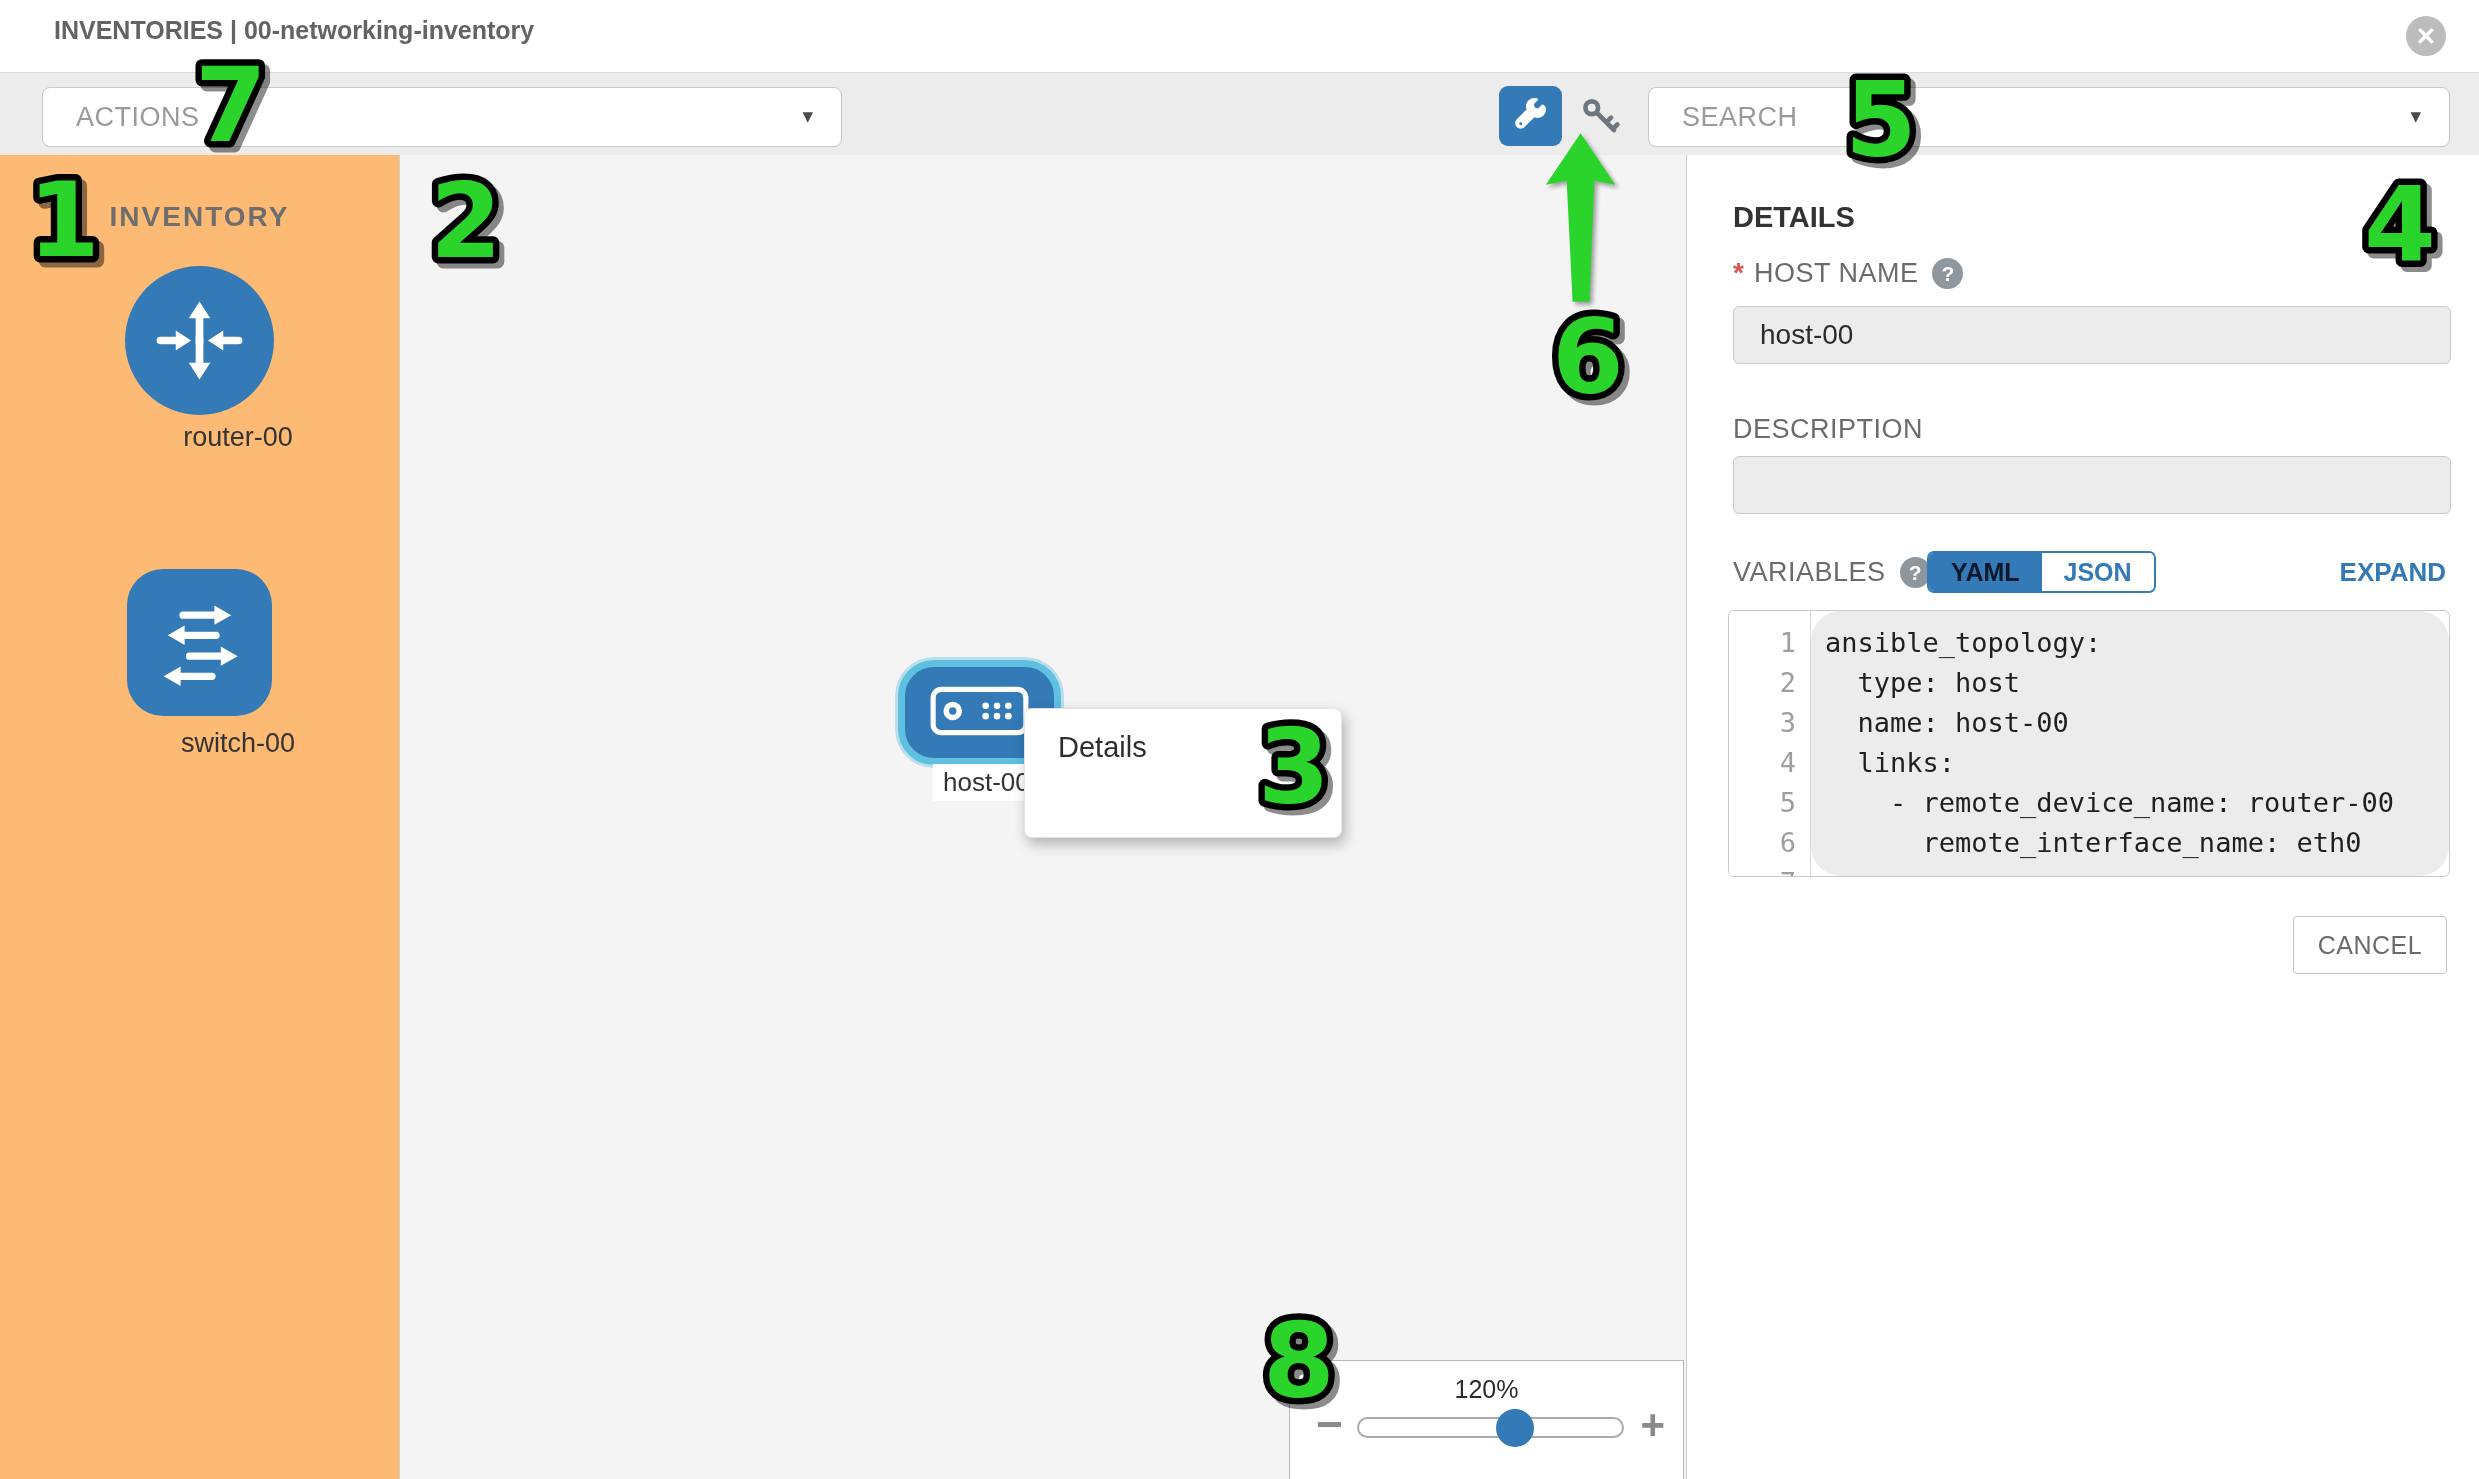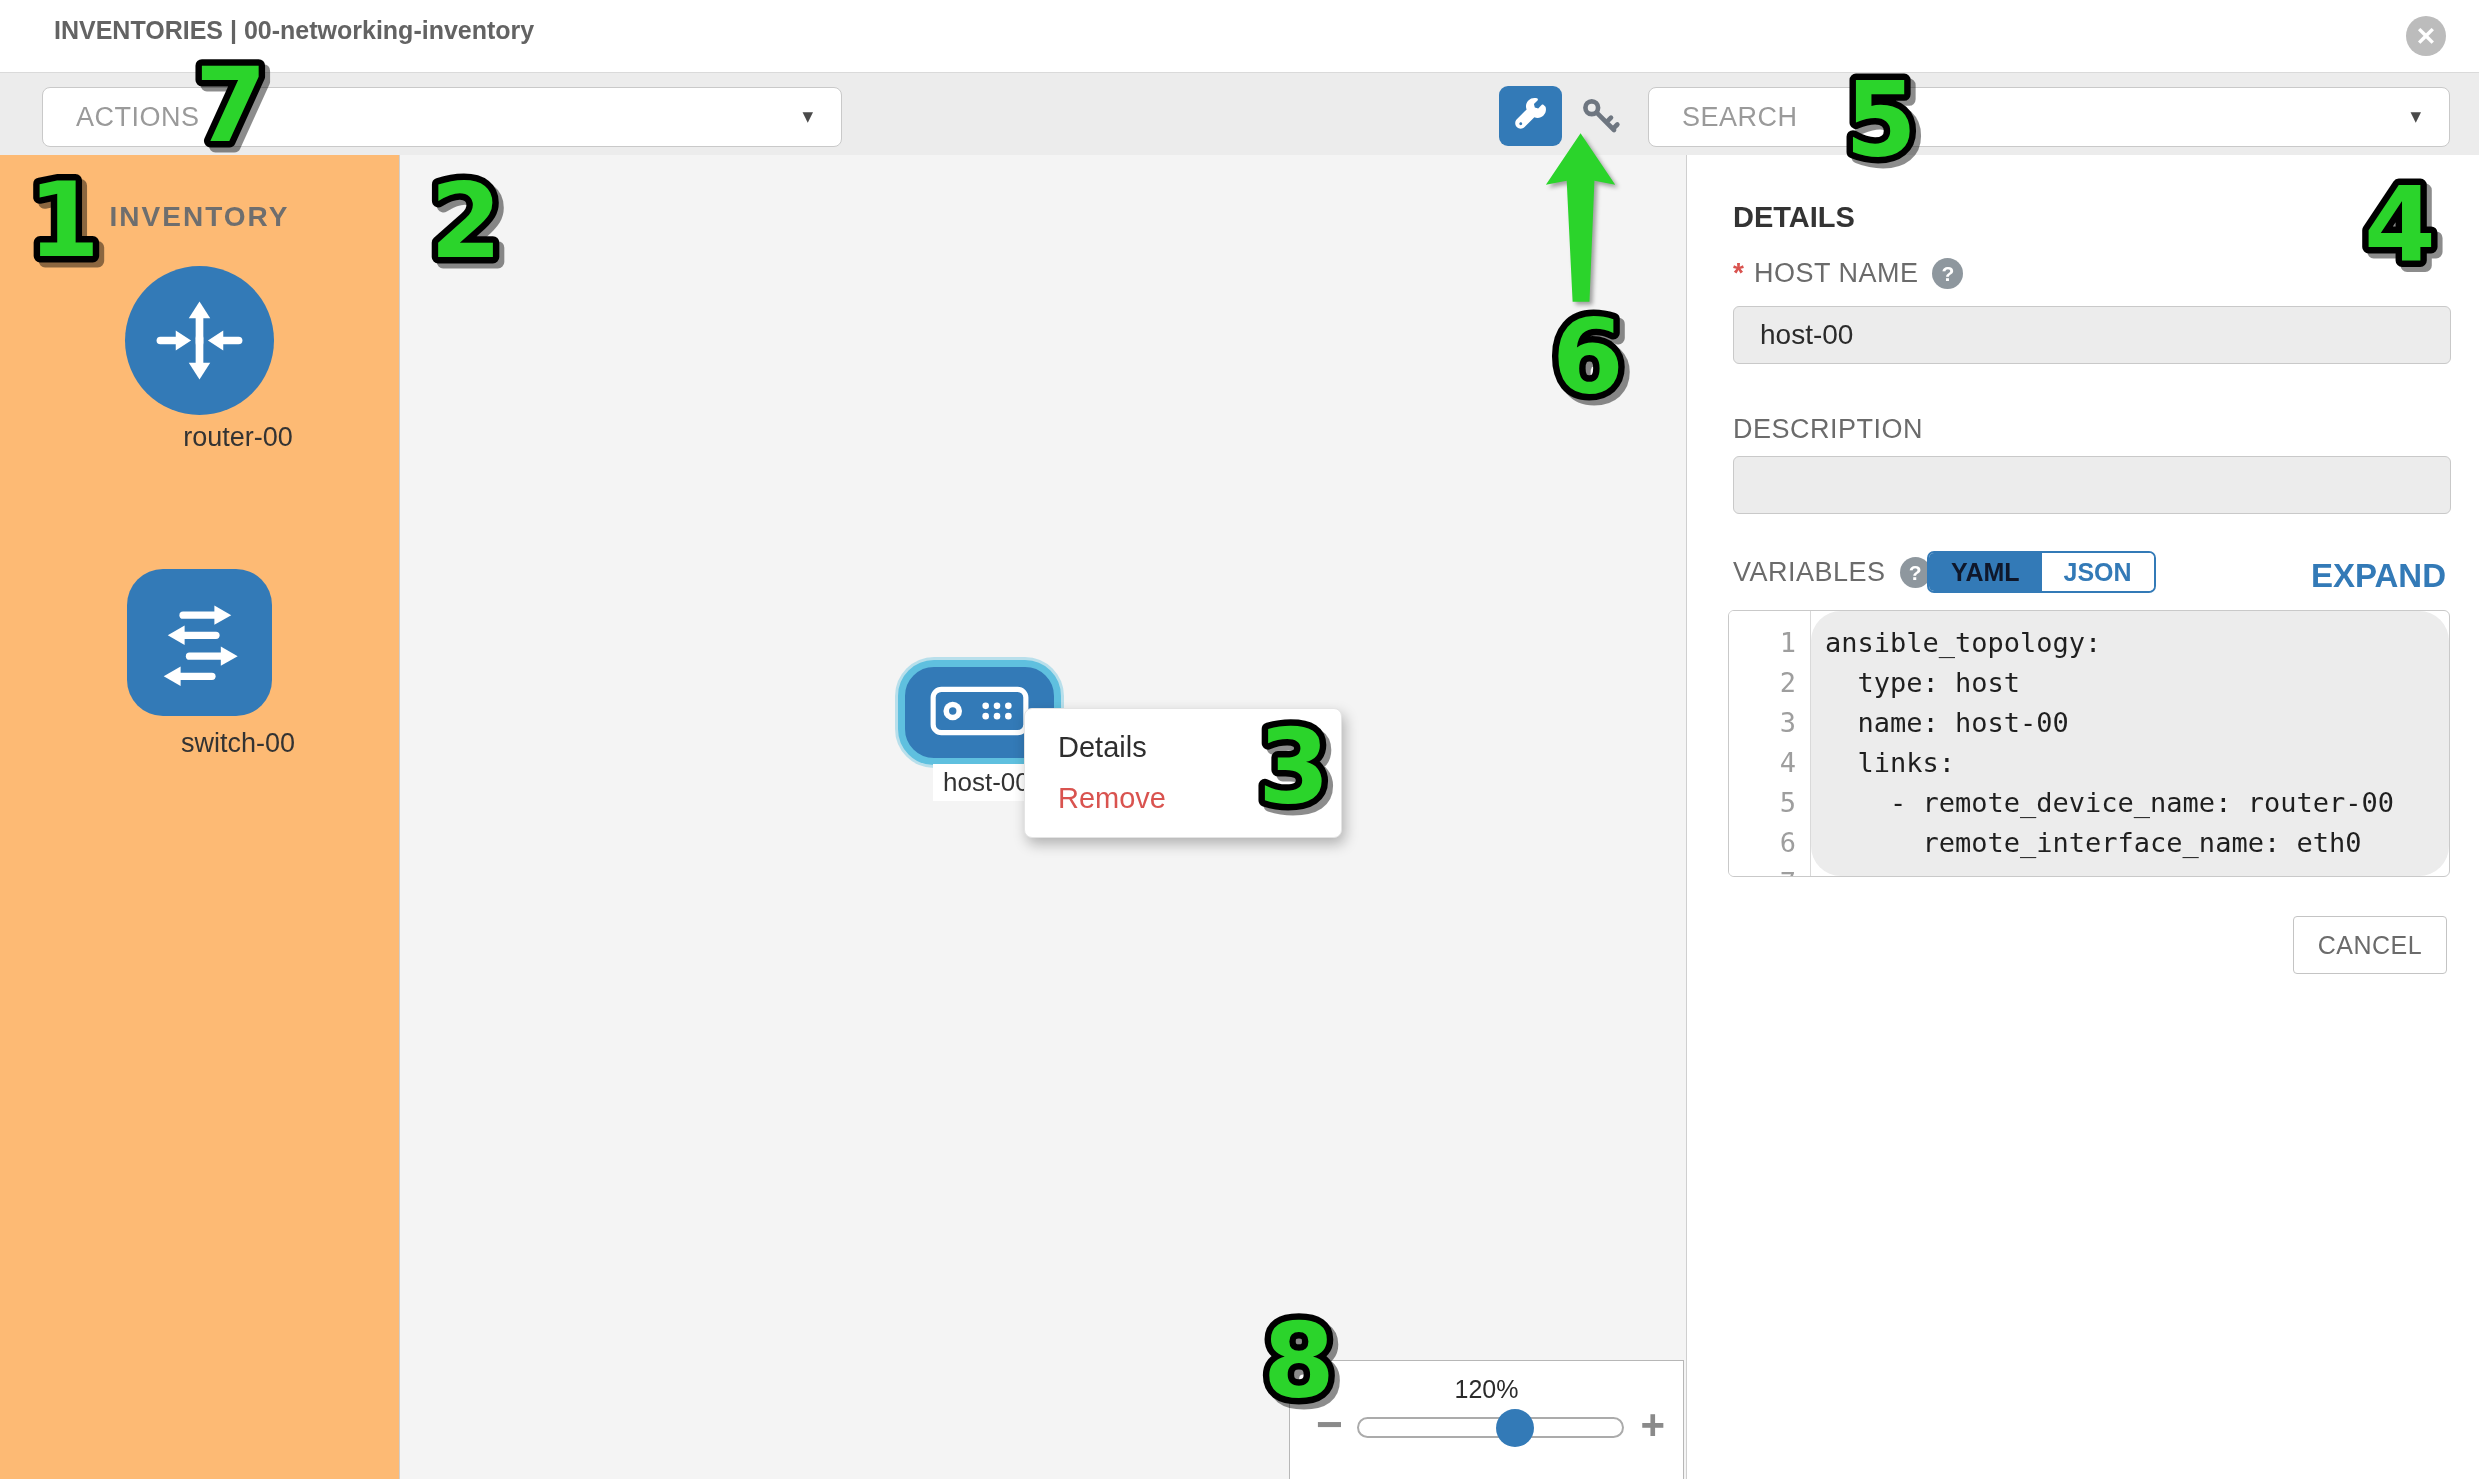--- a/index.html
+++ b/index.html
@@ -86,21 +86,21 @@
   .tinput { position:absolute; left:46px; width:718px; height:58px; background:#ececec;
             border:1px solid #c9c9c9; border-radius:6px; font-size:28px; color:#2b2b2b;
             padding:0 26px; font-family:"Liberation Sans", sans-serif; }
   .inp-host { top:151px; }
   .inp-desc { top:301px; }
   .toggle { position:absolute; left:240px; top:396px; height:42px; display:flex;
             border:2px solid #337ab7; border-radius:7px; overflow:hidden; background:#fff; }
   .tog-seg { padding:0 22px; line-height:38px; font-size:25px; font-weight:bold; cursor:pointer; }
   .tog-on  { background:#337ab7; color:#0f172a; }
   .tog-off { background:#fff; color:#337ab7; }
-  .expand { position:absolute; right:34px; top:402px; font-size:33px; font-weight:600; color:#337ab7;
+  .expand { position:absolute; right:34px; top:402px; font-size:26px; font-weight:600; color:#337ab7;
             cursor:pointer; }
   .editor { position:absolute; left:41px; top:455px; width:722px; height:267px; border:1px solid #c9c9c9;
             border-radius:6px; overflow:hidden; display:flex; }
   .gutter { width:82px; background:#fff; border-right:1px solid #d9d9d9; padding-top:12px; }
   .ln { display:block; height:40px; line-height:40px; text-align:right; padding-right:14px;
         font-family:"DejaVu Sans Mono", monospace; font-size:27px; color:#9e9e9e; }
   .codecol { flex:1; background:#ececec; padding:12px 0 0 14px; cursor:text;border-radius:30px; }
   .cl { display:block; height:40px; line-height:40px; white-space:pre;
         font-family:"DejaVu Sans Mono", monospace; font-size:27px; color:#1f1f1f; }
   .cancel-btn { position:absolute; left:606px; top:761px; width:154px; height:58px; background:#fff;
@@ -204,21 +204,20 @@
           <circle cx="56" cy="35" r="3.2" fill="#fff"></circle>
             <circle cx="67" cy="35" r="3.2" fill="#fff"></circle>
             <circle cx="78" cy="35" r="3.2" fill="#fff"></circle>
         </svg>
       </span>
     </div>
     <div class="node-chip">host-00</div>
 
     <div class="ctx-menu">
       <div class="ctx-item ctx-details">Details</div>
-      <div class="ctx-item ctx-remove">Remove</div>
     </div>
 
     <div class="zoom-box">
       <div class="zoom-val">120%</div>
       <div class="zoom-minus">−</div>
       <div class="zoom-track">
         <div class="zoom-thumb"></div>
       </div>
       <div class="zoom-plus">+</div>
     </div>

